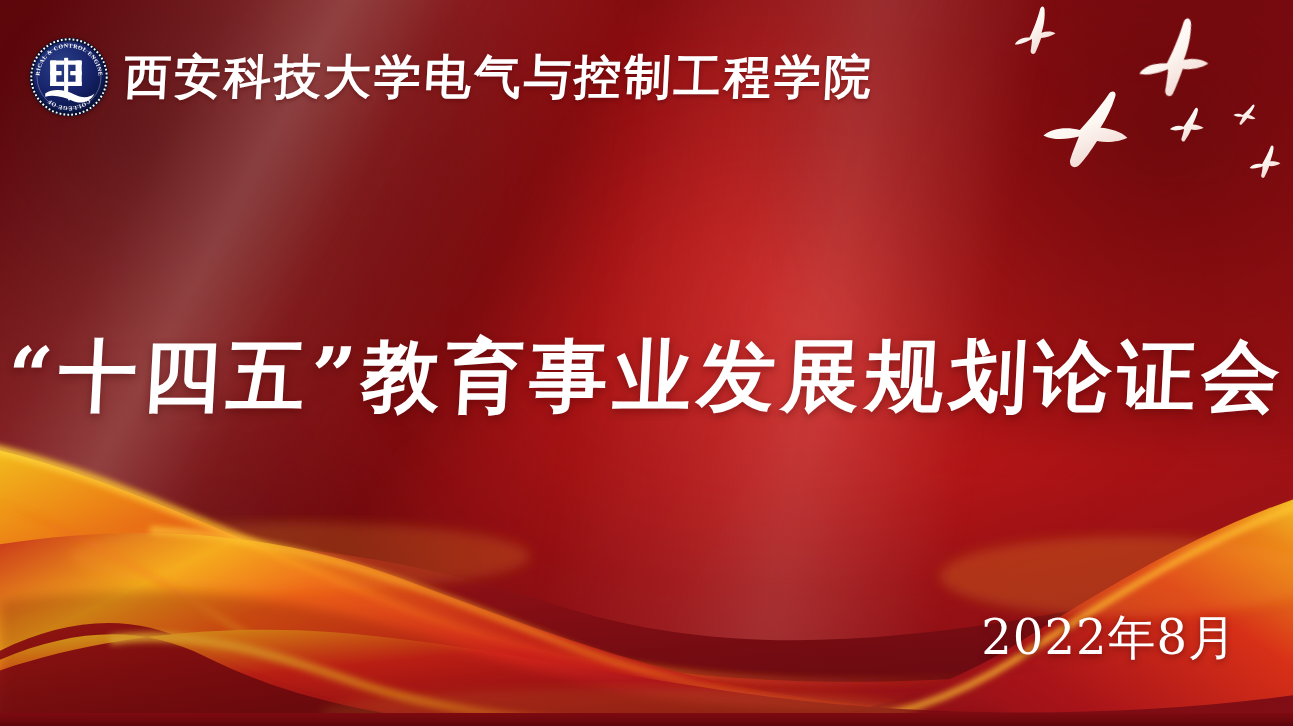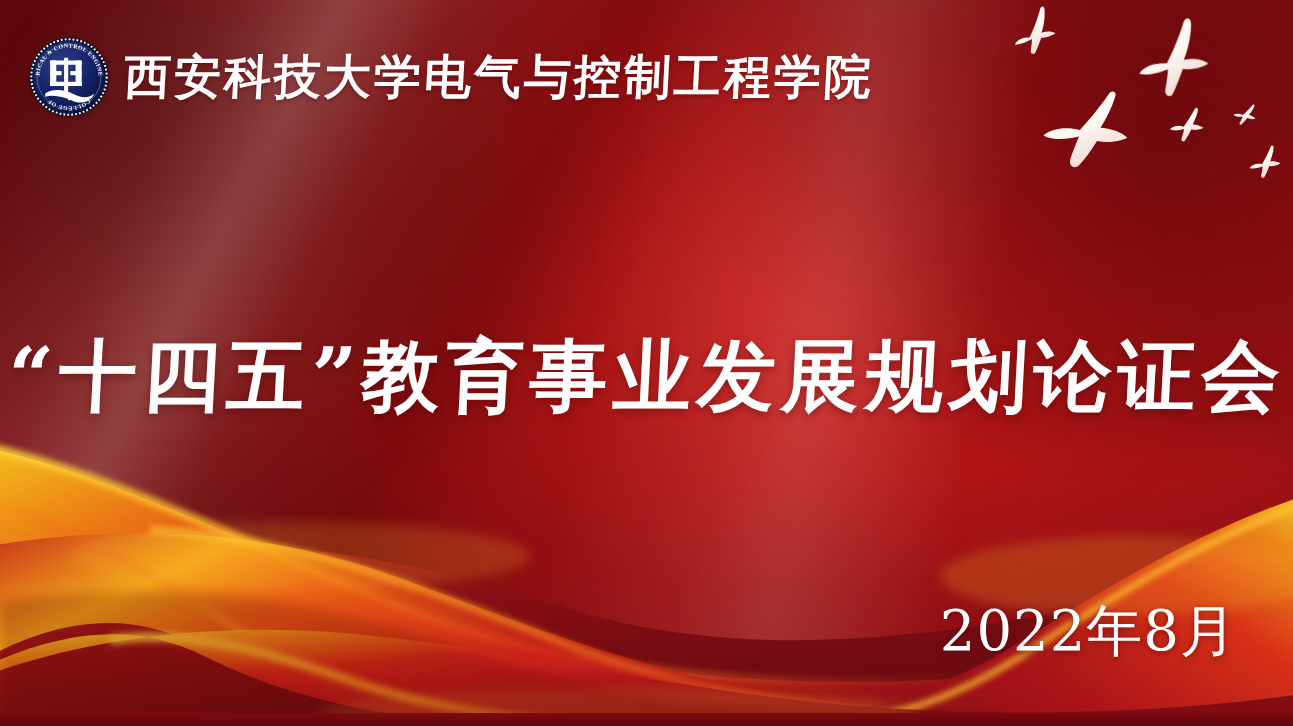--- a/index.html
+++ b/index.html
@@ -170,21 +170,21 @@
   }
 
   
   .date-wrap {
     position: absolute;
     right: 56px;
     bottom: 56px;
   }
   .date-text {
     font-family: "DejaVu Serif", "Liberation Serif", serif;
-    font-size: 56px;
+    font-size: 48px;
     letter-spacing: 1px;
     color: #ffffff;
     white-space: nowrap;
     text-shadow: 0 2px 6px rgba(70,0,4,0.5);
   }
 </style>
 </head>
 <body>
 
 <div id="poster">

